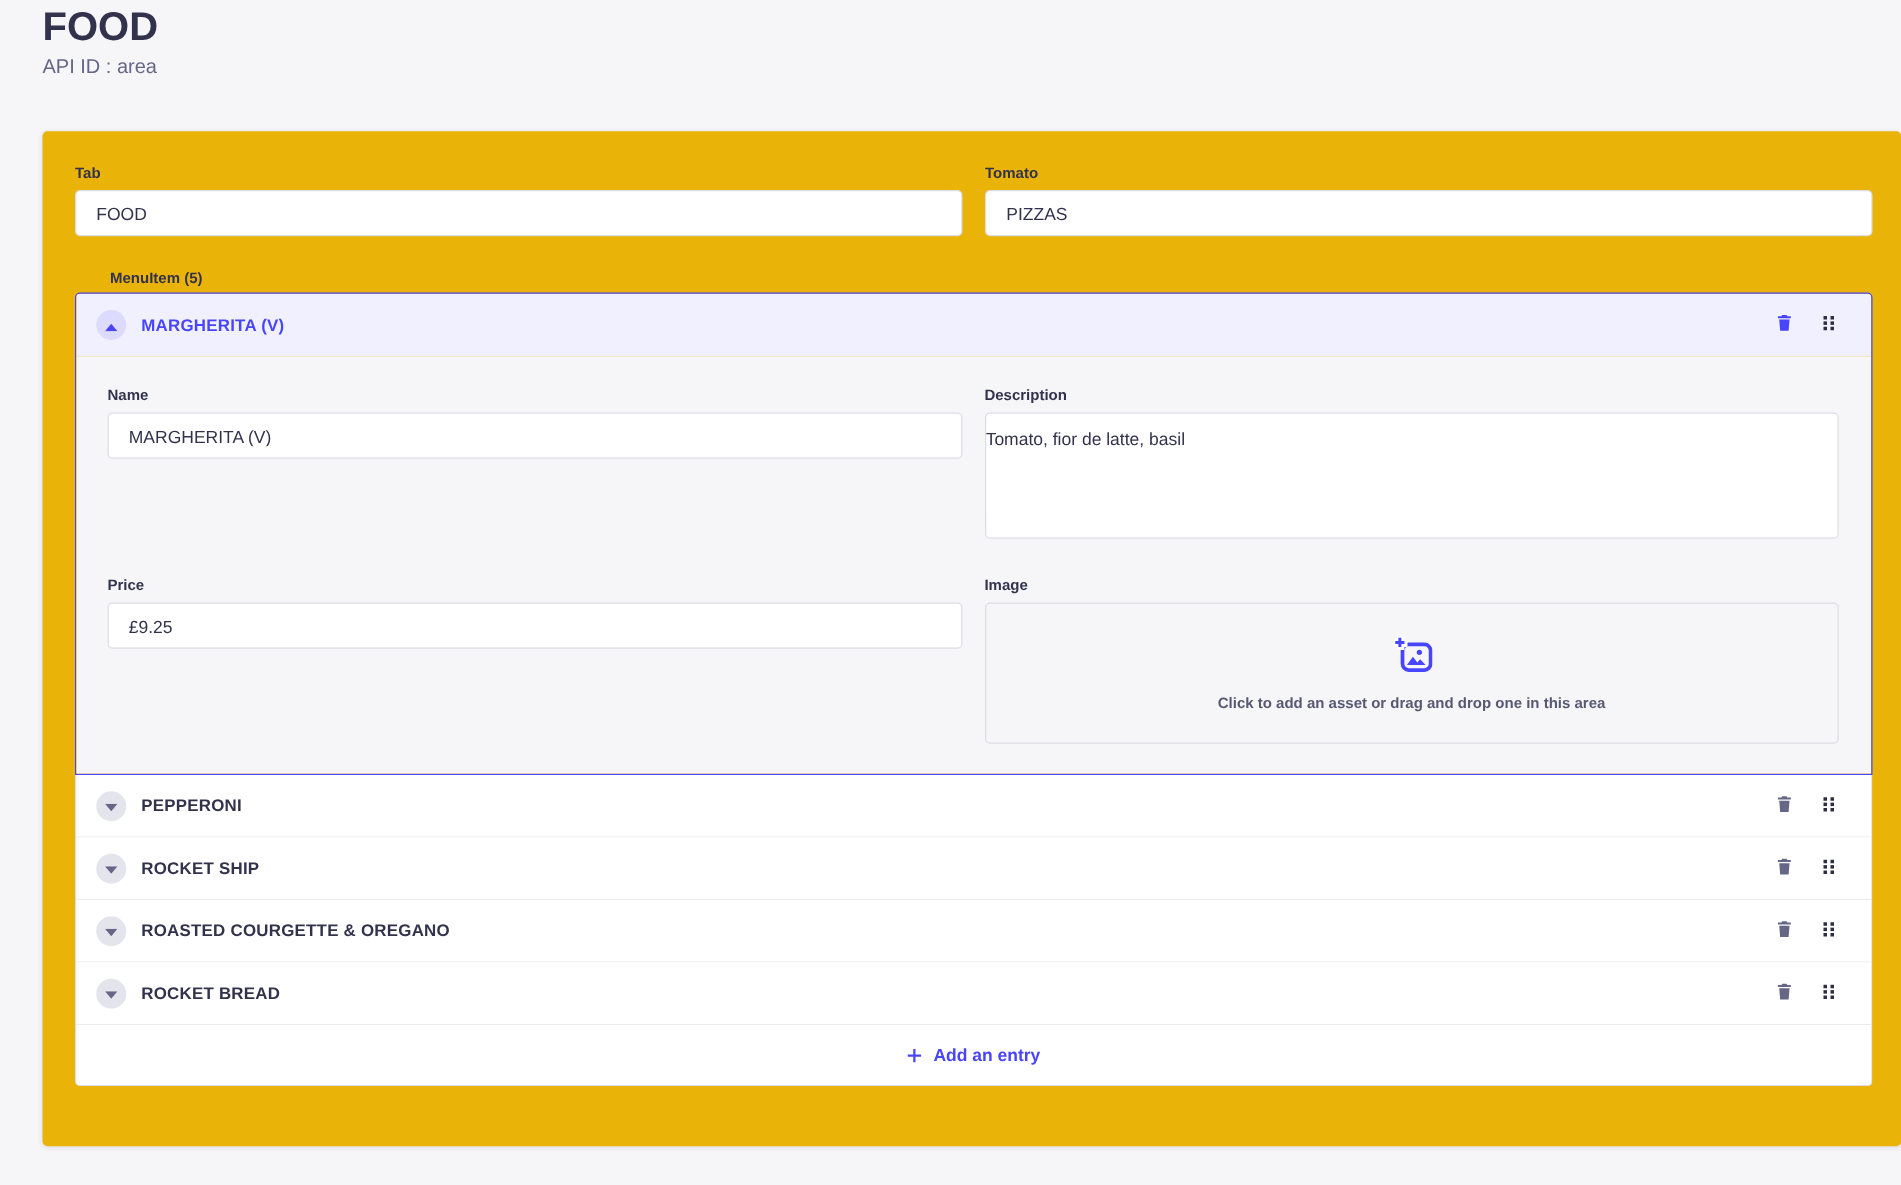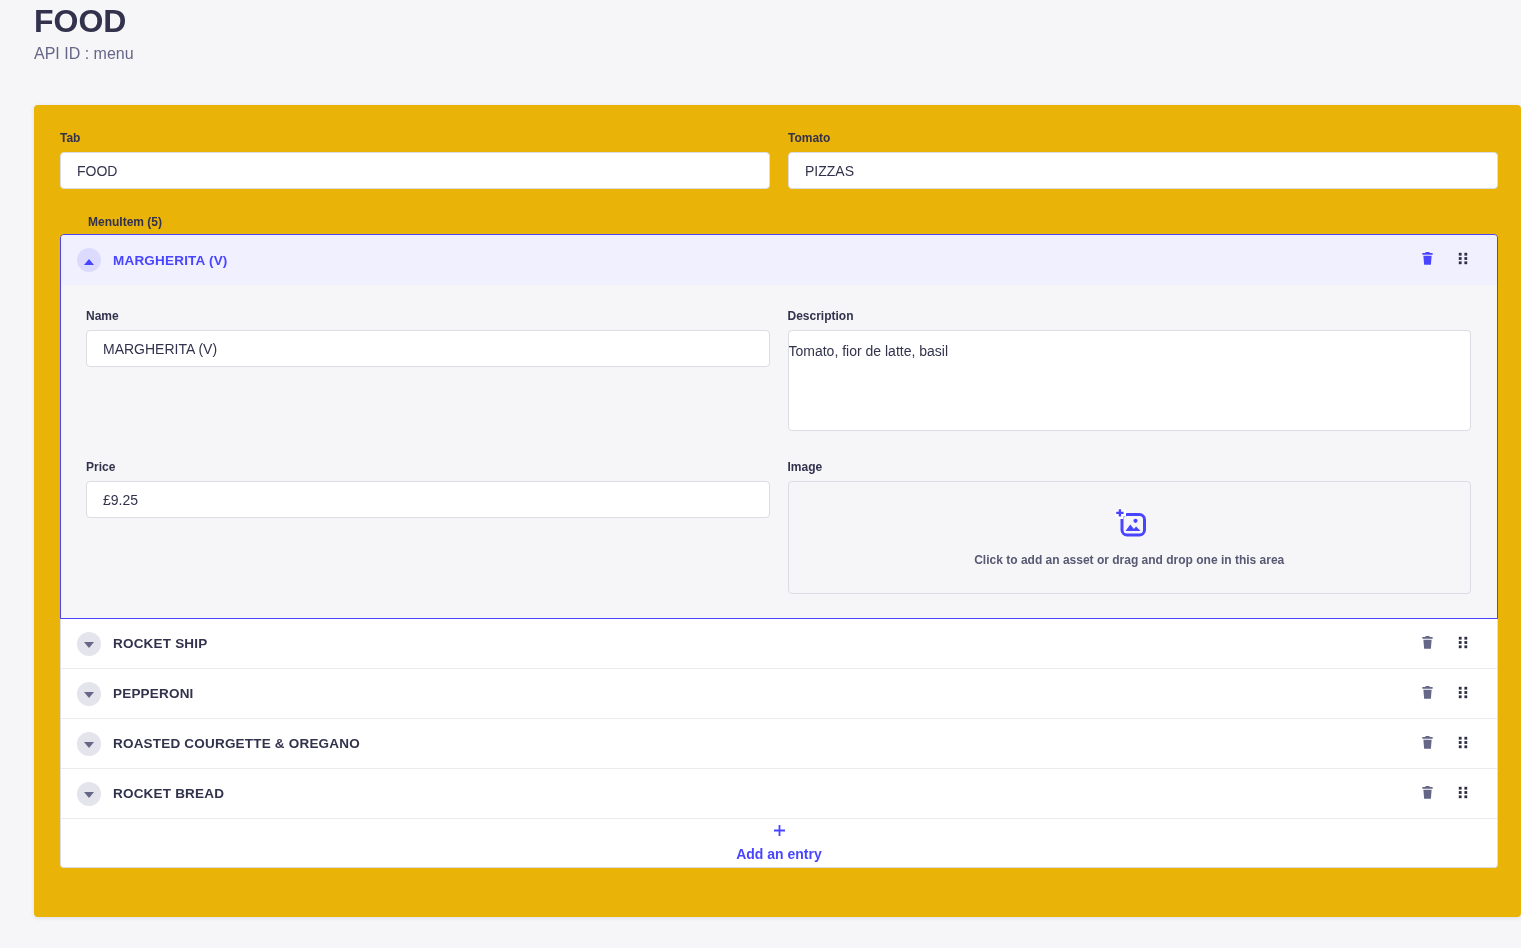--- a/index.html
+++ b/index.html
@@ -103,28 +103,27 @@
     border-bottom:1px solid var(--border);border-radius:0 0 4px 4px;
     background:#fff;overflow:hidden;
   }
   .row{border-bottom:1px solid var(--row-border);}
   .row .acc-header{height:49px;}
   .add-entry{
     height:48px;width:100%;background:#fff;border:none;cursor:pointer;
     display:flex;align-items:center;justify-content:center;gap:10px;
     color:var(--accent);font-size:14px;font-weight:700;
     font-family:"Liberation Sans",sans-serif;
-    flex-direction:column;
   }
 </style>
 </head>
 <body>
 
 <h1 class="page-title">FOOD</h1>
-<div class="page-subtitle">API ID : menu</div>
+<div class="page-subtitle">API ID : area</div>
 
 <div class="card">
 
   <div class="field-grid">
     <div>
       <label class="field-label">Tab</label>
       <input class="text-input" type="text" value="FOOD" style="">
     </div>
     <div>
       <label class="field-label">Tomato</label>
@@ -204,21 +203,21 @@
 
       <div class="row">
         <div class="acc-header collapsed">
           <button class="toggle-btn collapsed">
             <span>
               <svg width="10" height="6" viewBox="0 0 10 6">
                   <path d="M5 6L0 0h10z" fill="#666687"></path>
                 </svg>
             </span>
           </button>
-          <span class="acc-title collapsed">ROCKET SHIP</span>
+          <span class="acc-title collapsed">PEPPERONI</span>
           <span class="acc-actions">
             <button class="icon-btn trash-neutral">
               <span>
                 <svg width="15" height="15" viewBox="0 0 16 16" fill="currentColor">
                     <path d="M6.1 1h3.8l.6 1.2h3v1.7H2.5V2.2h3L6.1 1zm-2.5 4h8.8L11.6 14.6H4.4L3.6 5z"></path>
                   </svg>
               </span>
             </button>
             <button class="icon-btn dots">
               <span>
@@ -238,21 +237,21 @@
 
       <div class="row">
         <div class="acc-header collapsed">
           <button class="toggle-btn collapsed">
             <span>
               <svg width="10" height="6" viewBox="0 0 10 6">
                   <path d="M5 6L0 0h10z" fill="#666687"></path>
                 </svg>
             </span>
           </button>
-          <span class="acc-title collapsed">PEPPERONI</span>
+          <span class="acc-title collapsed">ROCKET SHIP</span>
           <span class="acc-actions">
             <button class="icon-btn trash-neutral">
               <span>
                 <svg width="15" height="15" viewBox="0 0 16 16" fill="currentColor">
                     <path d="M6.1 1h3.8l.6 1.2h3v1.7H2.5V2.2h3L6.1 1zm-2.5 4h8.8L11.6 14.6H4.4L3.6 5z"></path>
                   </svg>
               </span>
             </button>
             <button class="icon-btn dots">
               <span>

